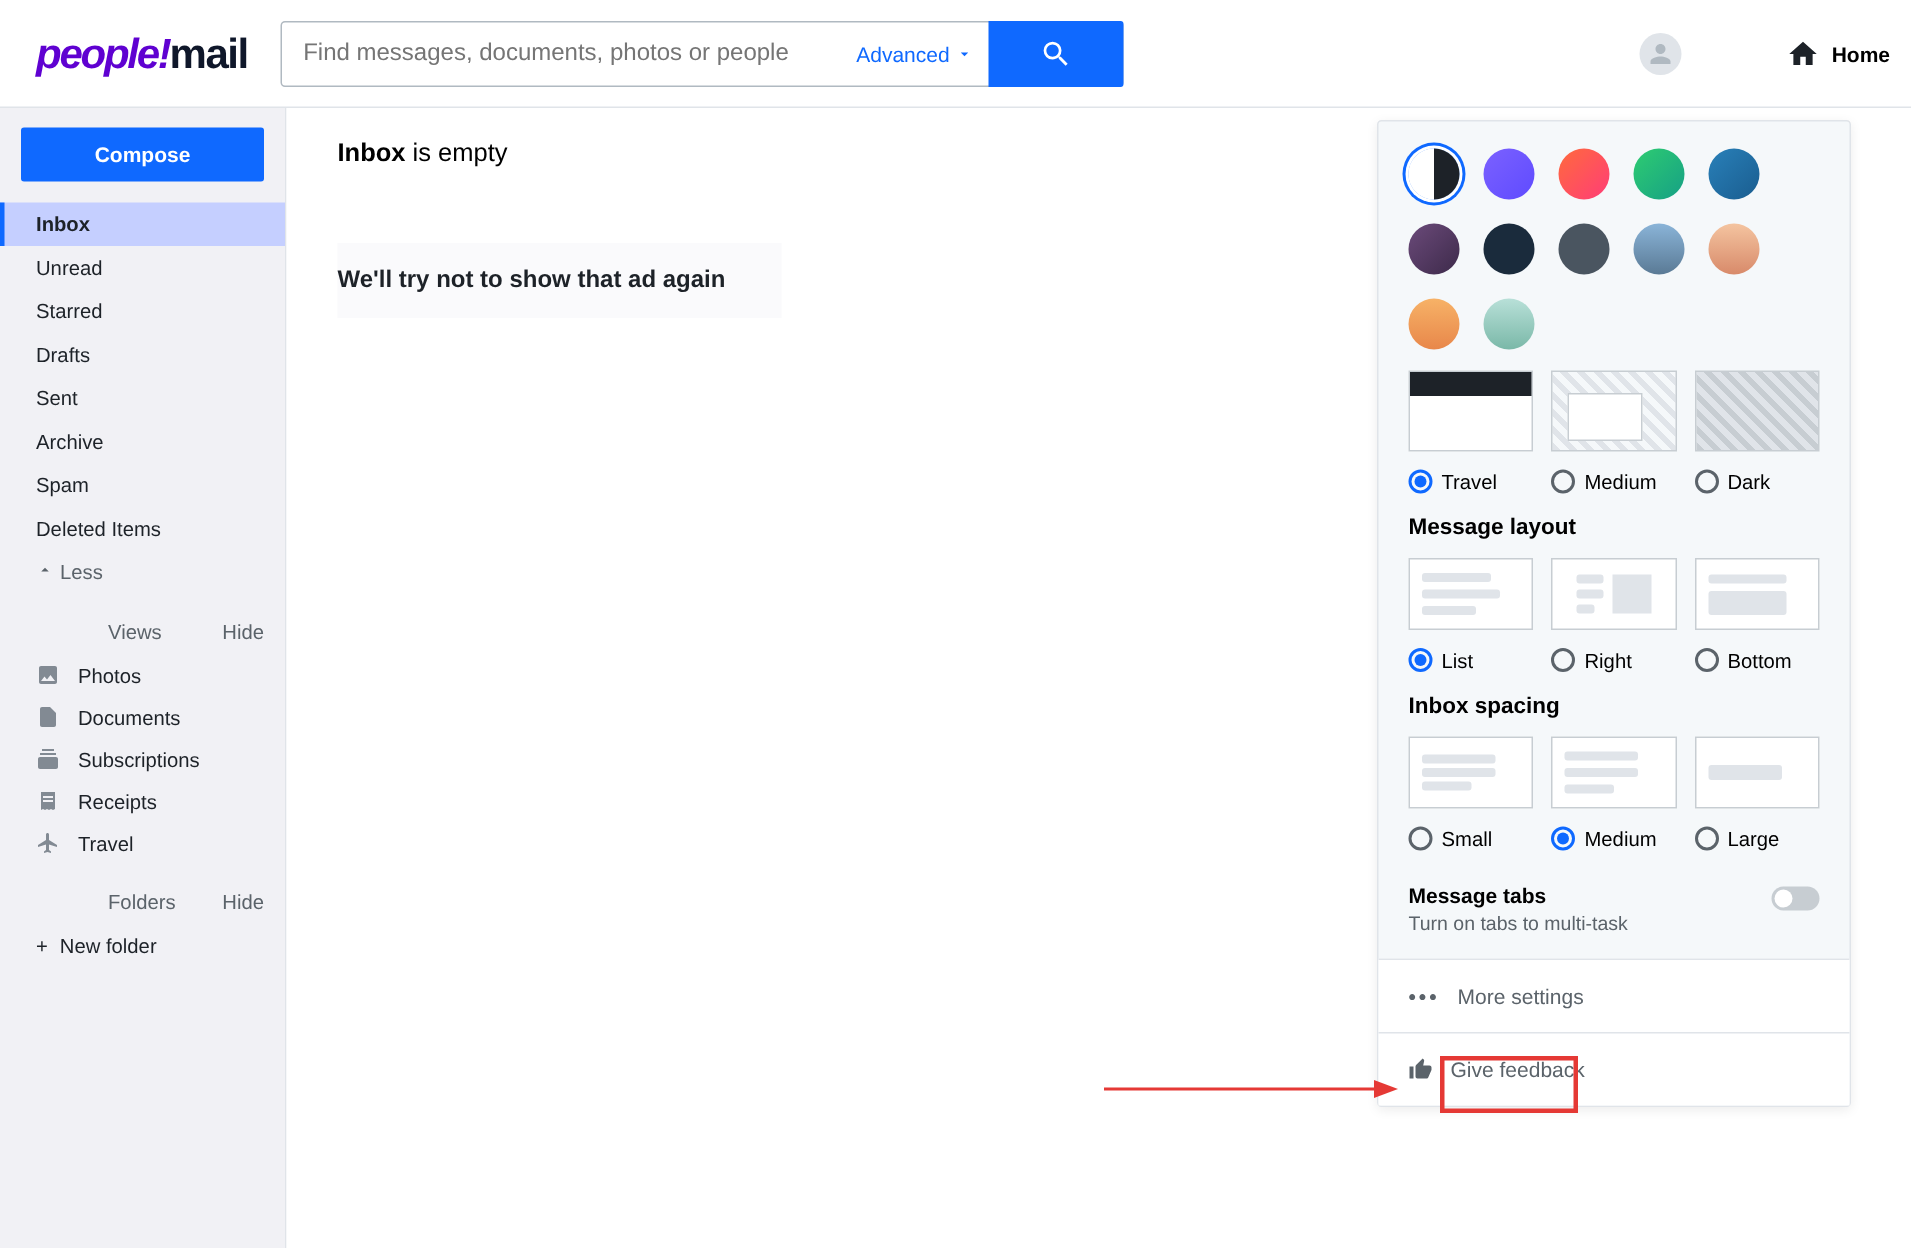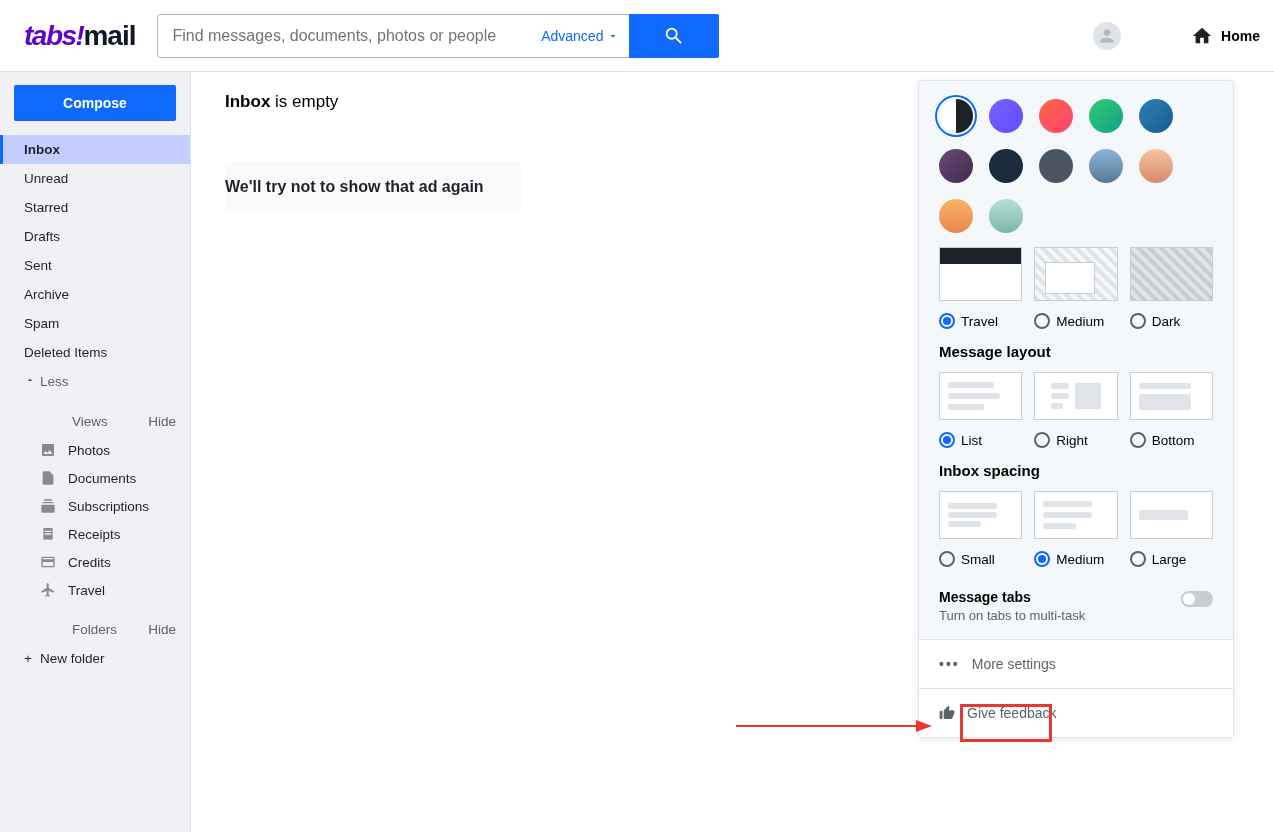--- a/index.html
+++ b/index.html
@@ -22,21 +22,21 @@
 .homebtn svg { width:22px; height:22px; fill:#1d2228;}
 
 
 .body { display:flex; height:calc(832px - 72px); }
 .sidebar { width:191px; background:#f1f1f5; padding-top:13px; border-right:1px solid #e0e4e9;}
 .compose { margin:0 14px 14px; background:#0f69ff; color:#fff; font-weight:600; font-size:14px; height:36px; display:flex; align-items:center; justify-content:center; border-radius:2px; cursor:pointer;}
 .folder { padding:7px 24px; font-size:13.5px; color:#1d2228; cursor:pointer; display:flex; align-items:center;}
 .folder.active { background:#c5cfff; font-weight:700; border-left:3px solid #0f69ff; padding-left:21px;}
 .less { padding:7px 24px; font-size:13.5px; color:#5b636a; display:flex; align-items:flex-start; gap:4px; cursor:pointer;}
 .section-hdr { padding:18px 14px 7px 24px; display:flex; justify-content:space-between; font-size:13.5px; color:#5b636a;margin-left:48px;}
-.view-item { padding:6px 40px; font-size:13.5px; color:#1d2228; display:flex; align-items:center; gap:12px; cursor:pointer;}
+.view-item { padding:6px 24px; font-size:13.5px; color:#1d2228; display:flex; align-items:center; gap:12px; cursor:pointer;}
 .view-item .vicon { width:16px; height:16px; fill:#828a93; flex-shrink:0;}
 .newfolder { padding:7px 24px; font-size:13.5px; color:#1d2228; display:flex; align-items:center; gap:8px; cursor:pointer;}
 
 
 .main { flex:1; background:#fff; position:relative;}
 .inbox-hdr { padding:20px 34px; font-size:17px; }
 .inbox-hdr .b { font-weight:700;}
 .adbox { margin:30px 34px 0; padding:16px 0; font-size:16px; font-weight:600; color:#1d2228; background:#fafafc; width:296px;}
 
 
@@ -78,21 +78,21 @@
 .hlbox { position:absolute; border:3px solid #e53935; left:960px; top:704px; width:92px; height:38px; z-index:30; pointer-events:none;}
 .arrow { position:absolute; left:736px; top:720px; z-index:30; pointer-events:none;}
 .arrow line { stroke:#e53935; stroke-width:2;}
 .arrow polygon { fill:#e53935;}
 </style>
 </head>
 <body>
 
 <div class="header">
   <div class="logo">
-    <span class="y">tabs!</span>
+    <span class="y">people!</span>
       <span class="m">mail</span>
   </div>
   <div class="searchbar">
     <input placeholder="Find messages, documents, photos or people" style="">
     <div class="adv">
       <span>Advanced</span>
       <svg width="12" height="12" viewBox="0 0 24 24">
           <path fill="#0f69ff" d="M7 10l5 5 5-5z"></path>
         </svg>
     </div>
@@ -156,26 +156,20 @@
         <span>Subscriptions</span>
       </div>
     <div class="view-item">
         <svg class="vicon" viewBox="0 0 24 24">
           <path d="M19 3H5v18l2-1 2 1 2-1 2 1 2-1 2 1 2-1V3zm-2 10H7v-2h10v2zm0-4H7V7h10v2z"></path>
         </svg>
         <span>Receipts</span>
       </div>
     <div class="view-item">
         <svg class="vicon" viewBox="0 0 24 24">
-          <path d="M20 4H4c-1.11 0-2 .89-2 2v12c0 1.11.89 2 2 2h16c1.11 0 2-.89 2-2V6c0-1.11-.89-2-2-2zm0 14H4v-6h16v6zm0-10H4V6h16v2z"></path>
-        </svg>
-        <span>Credits</span>
-      </div>
-    <div class="view-item">
-        <svg class="vicon" viewBox="0 0 24 24">
           <path d="M21 16v-2l-8-5V3.5C13 2.67 12.33 2 11.5 2S10 2.67 10 3.5V9l-8 5v2l8-2.5V19l-2 1.5V22l3.5-1 3.5 1v-1.5L13 19v-5.5l8 2.5z"></path>
         </svg>
         <span>Travel</span>
       </div>
     <div class="section-hdr">
       <span>Folders</span>
       <span>Hide</span>
     </div>
     <div class="newfolder">
       <span>+</span>

